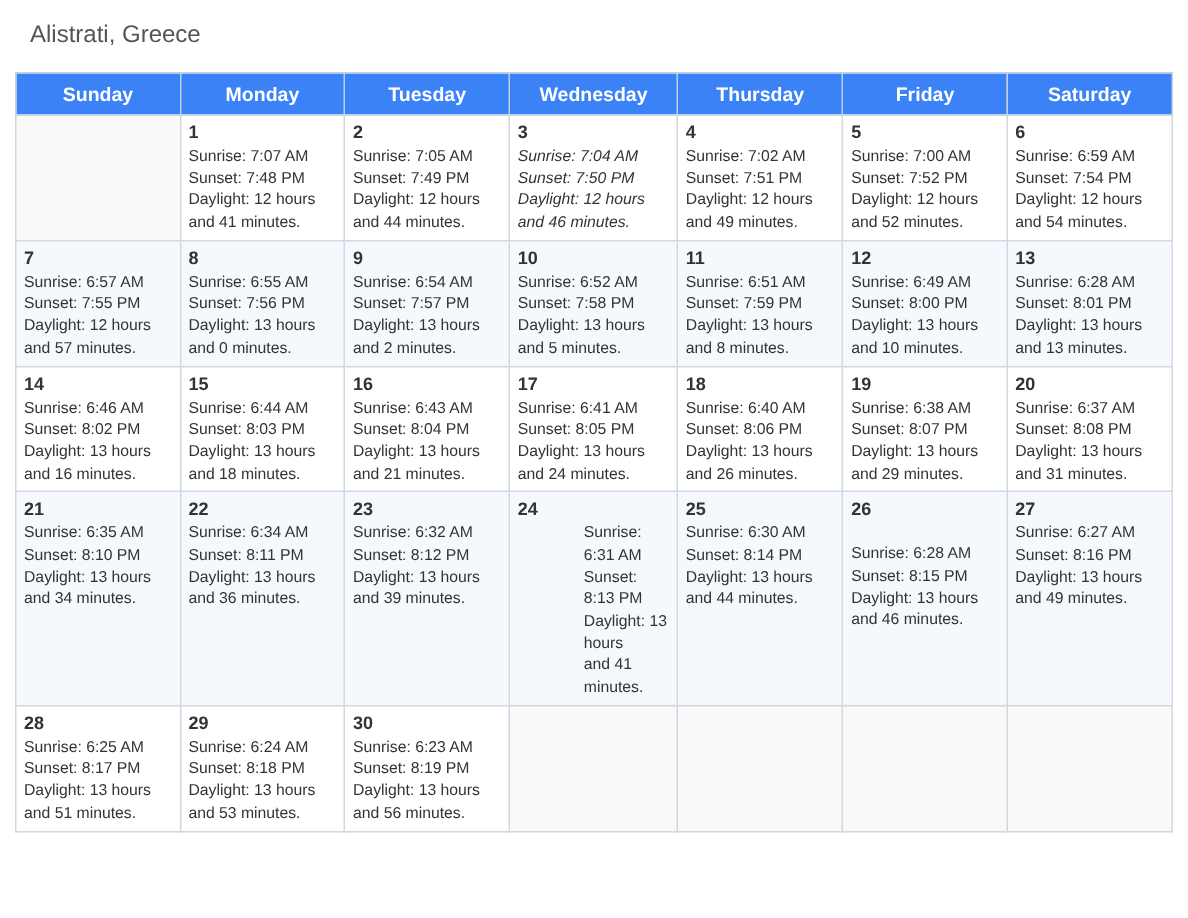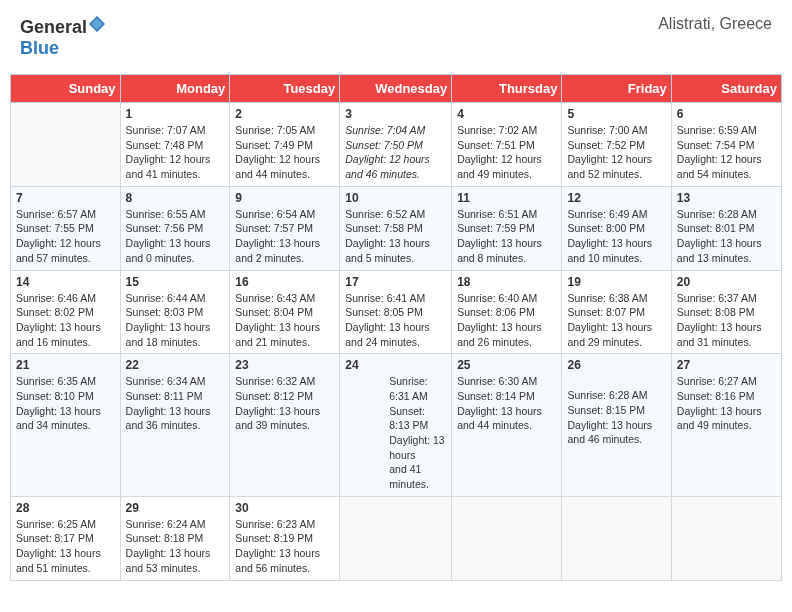--- a/index.html
+++ b/index.html
@@ -46,26 +46,26 @@
     }
     .location {
       font-size: 16px;
       color: #555;
     }
     table {
       width: 100%;
       border-collapse: collapse;
     }
     thead tr th {
-      background-color: #ef4444;
+      background-color: #3b82f6;
       color: #fff;
       padding: 6px 4px;
       font-size: 13px;
       font-weight: bold;
-      text-align: right;
+      text-align: center;
       border: 1px solid #c0d0e0;
     }
     tbody tr td {
       vertical-align: top;
       padding: 4px 5px;
       border: 1px solid #d0d8e0;
       font-size: 10.5px;
       color: #333;
       width: 113px;
       min-height: 70px;
@@ -84,29 +84,20 @@
       line-height: 1.4;
     }
     .empty-cell {
       background: #f9f9f9;
     }
   </style>
 </head>
 <body>
 
 <div class="header">
-  <div class="logo">
-    <div>
-      <span class="logo-text-general">General</span><svg class="logo-icon" viewBox="0 0 18 18">
-          <polygon points="9,1 17,9 9,17 1,9" fill="#2e7bbf"></polygon>
-          <polygon points="9,3 15,9 9,15 3,9" fill="#5ba3d9"></polygon>
-        </svg><br>
-      <span class="logo-text-blue">Blue</span>
-    </div>
-  </div>
   <div class="title-block">
     <div class="location">Alistrati, Greece</div>
   </div>
 </div>
 
 <table>
   <thead>
     <tr>
     <th>Sunday</th>
         <th>Monday</th>

